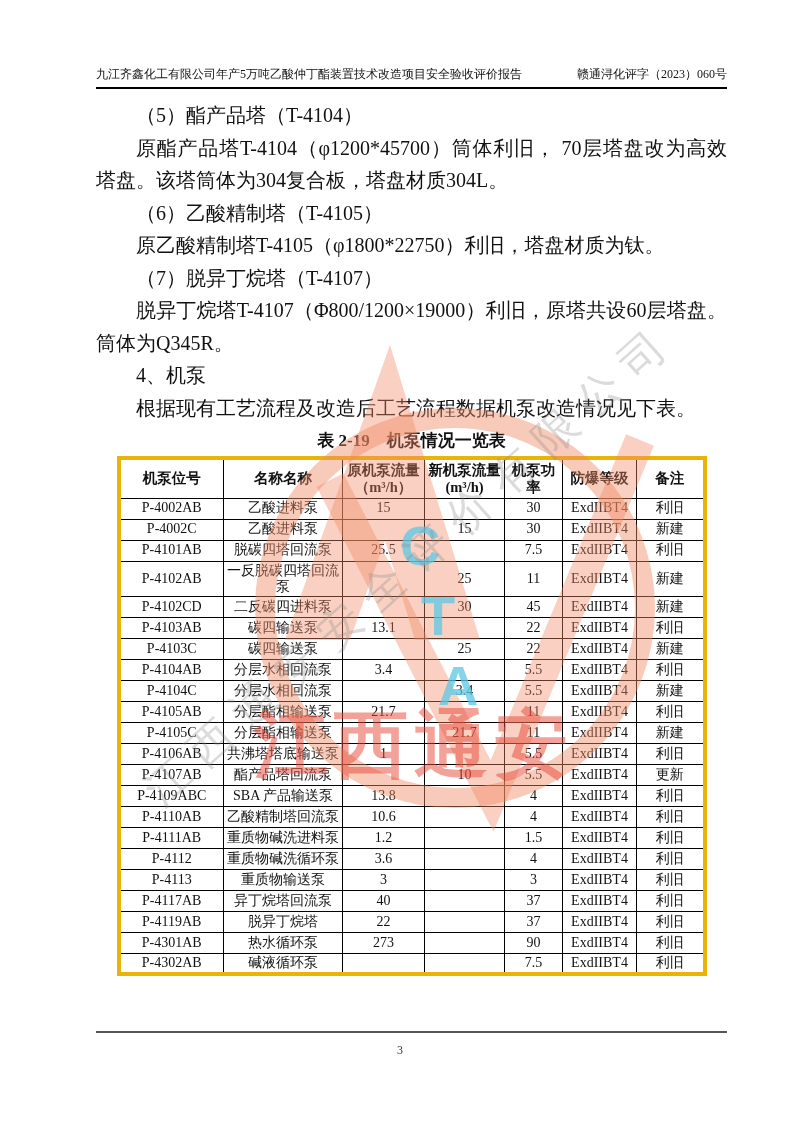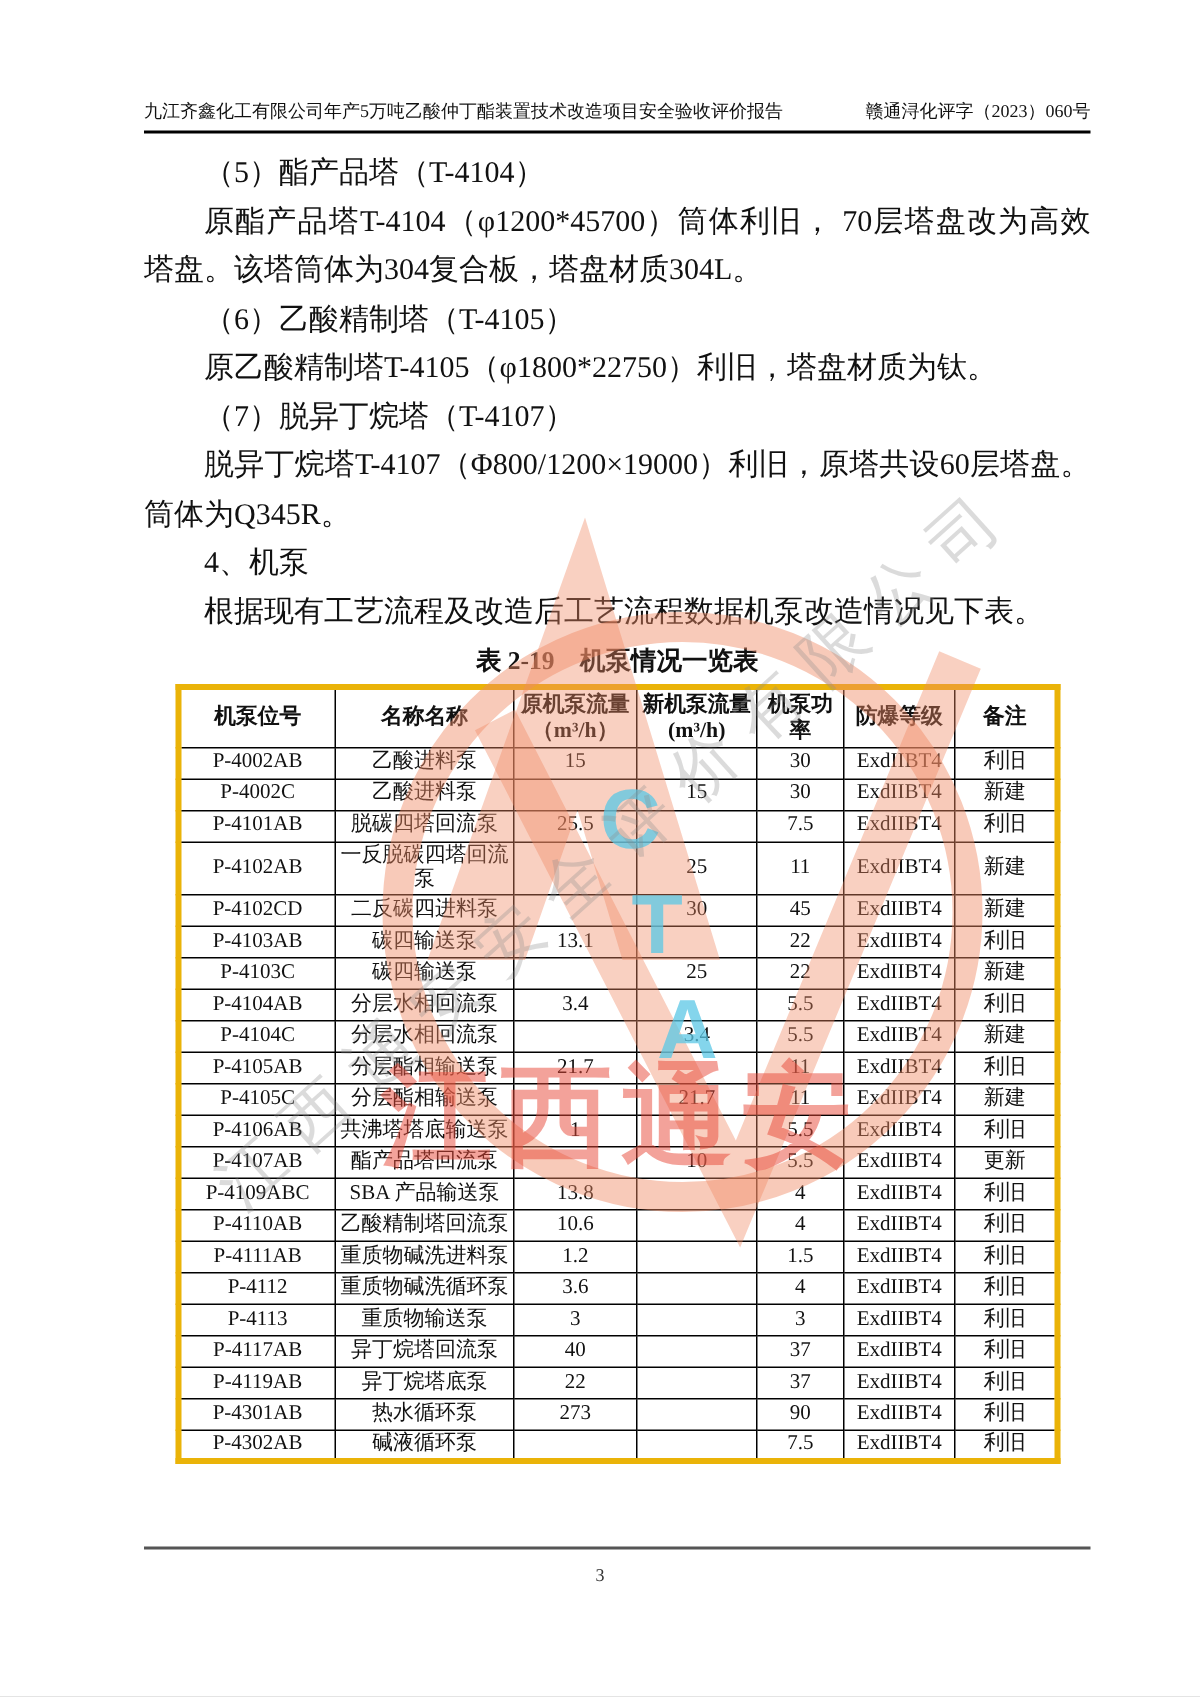--- a/index.html
+++ b/index.html
@@ -322,21 +322,21 @@
           <td>P-4117AB</td>
           <td>异丁烷塔回流泵</td>
           <td>40</td>
           <td></td>
           <td>37</td>
           <td>ExdIIBT4</td>
           <td>利旧</td>
         </tr>
         <tr>
           <td>P-4119AB</td>
-          <td>异丁烷塔底泵</td>
+          <td>脱异丁烷塔</td>
           <td>22</td>
           <td></td>
           <td>37</td>
           <td>ExdIIBT4</td>
           <td>利旧</td>
         </tr>
         <tr>
           <td>P-4301AB</td>
           <td>热水循环泵</td>
           <td>273</td>

